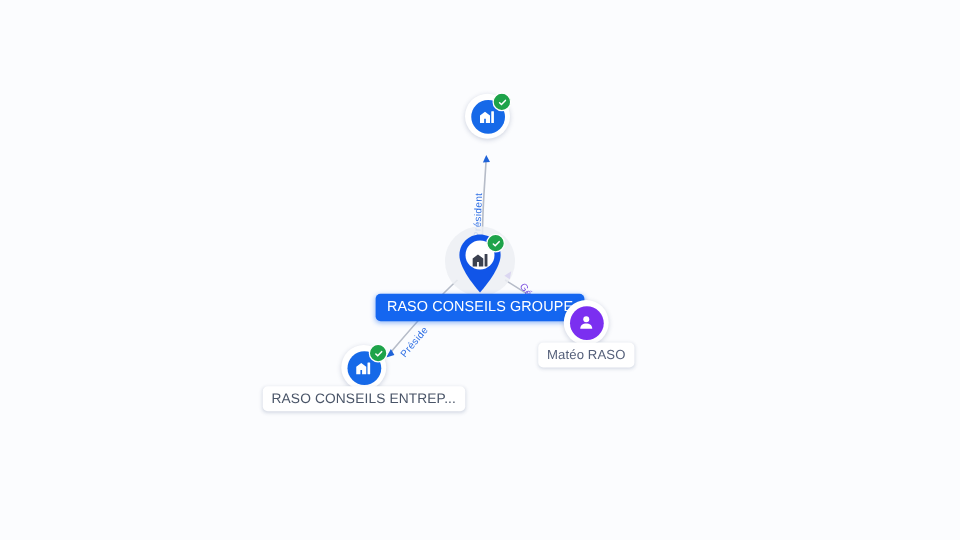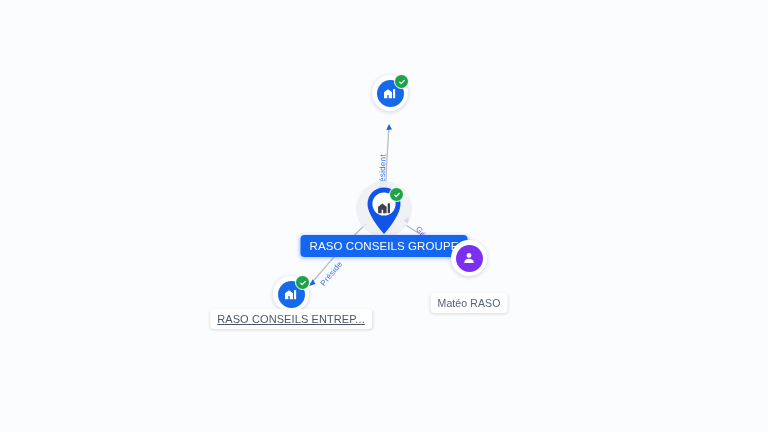--- a/index.html
+++ b/index.html
@@ -149,21 +149,20 @@
   .node-label.selected {
     background: #1466f0;
     color: #ffffff;
     box-shadow: 0 1px 4px rgba(20,102,240,0.45);
     font-size: 11.5px;
     padding: 4px 9px;
   }
   .node-label.person {
     font-size: 10.5px;
     color: #55607a;
-    margin-top: 19px;
   }
 
   
   .edge-label {
     position: absolute;
     white-space: nowrap;
     font-size: 8px;
     color: #2f6fe4;
     letter-spacing: .3px;
     transform-origin: 0 50%;
@@ -240,21 +239,21 @@
           <rect fill="#ffffff" x="16.5" y="6" width="3.2" height="14" rx="0.6"></rect>
         </svg>
       </div>
       <div class="badge-check badge-on-circle">
         <svg width="8" height="8" viewBox="0 0 24 24">
           <path fill="none" stroke="#ffffff" stroke-width="3.6" stroke-linecap="round" stroke-linejoin="round" d="M5 12.5l4.5 4.5L19 7"></path>
         </svg>
       </div>
     </div>
   </div>
-  <div class="node-label" style="left:291px; top:309px;text-decoration:underline;">RASO CONSEILS ENTREP...</div>
+  <div class="node-label" style="left:291px; top:309px;">RASO CONSEILS ENTREP...</div>
 
   <div class="node" style="left:469px; top:258px;">
     <div class="person-node">
       <div class="disc">
         <svg width="16" height="16" viewBox="0 0 24 24">
           <circle fill="#ffffff" cx="12" cy="8.2" r="3.6"></circle>
           <path fill="#ffffff" d="M4.8 19.5c0-4 3.2-6.2 7.2-6.2s7.2 2.2 7.2 6.2z"></path>
         </svg>
       </div>
     </div>

